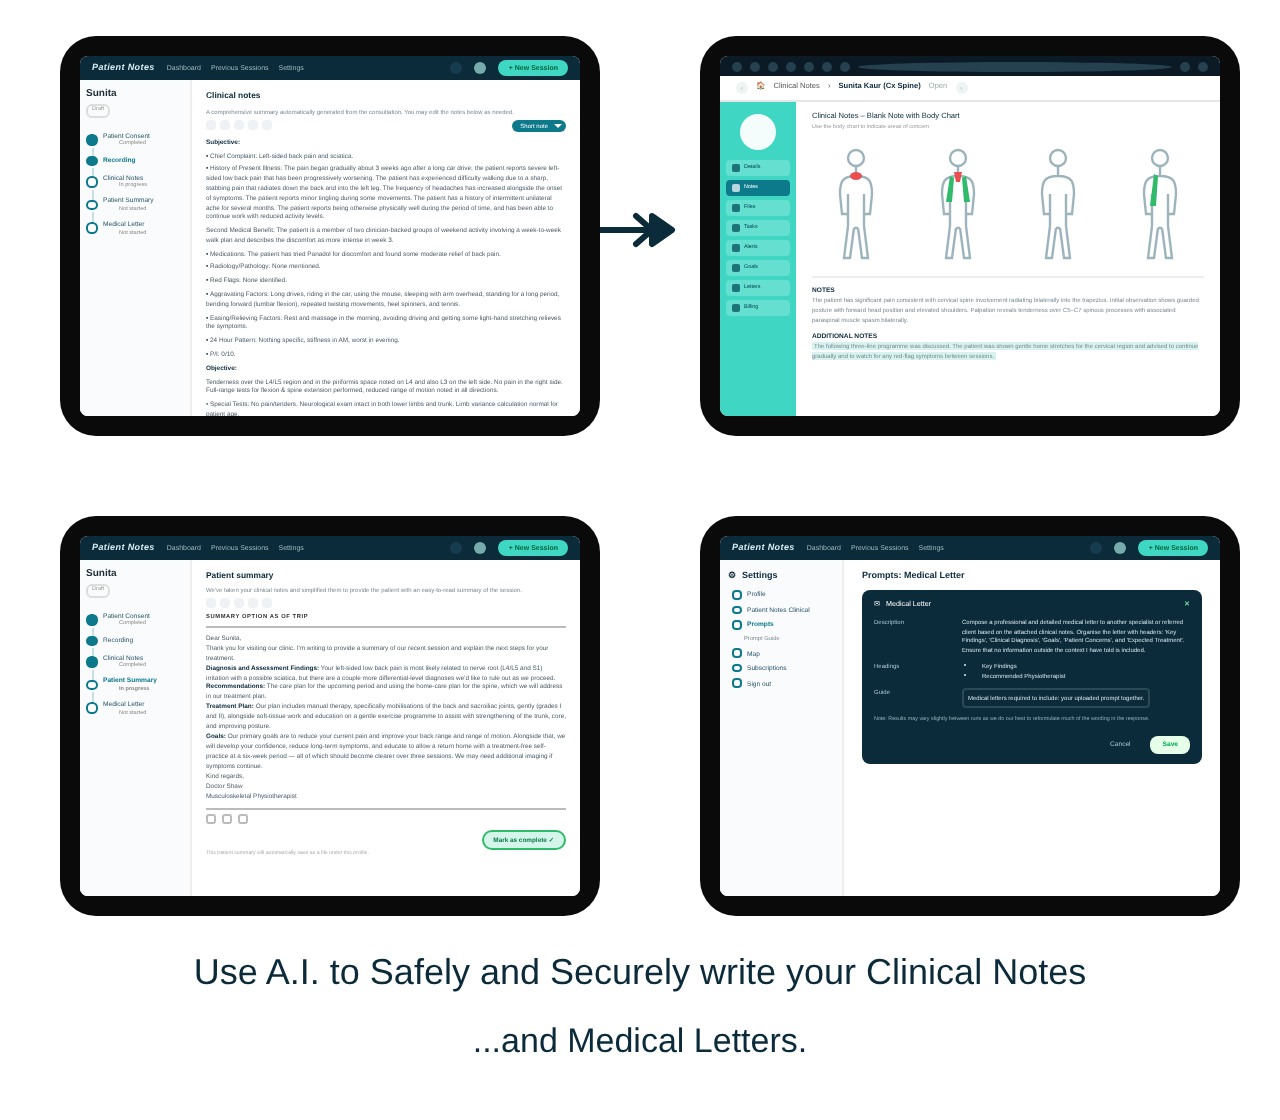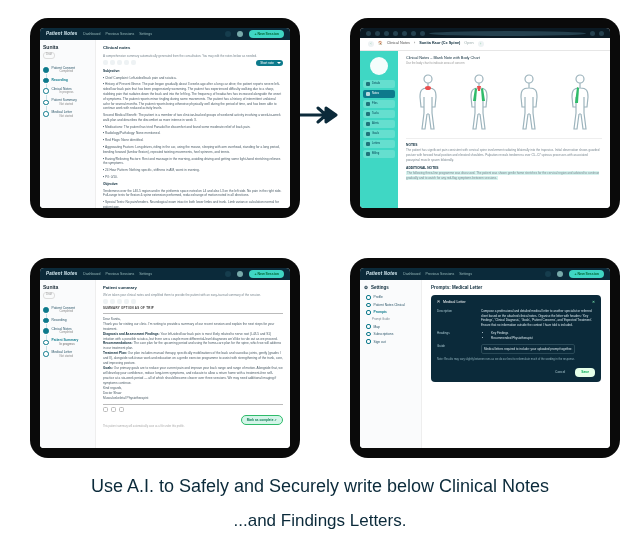--- a/index.html
+++ b/index.html
@@ -477,17 +477,17 @@
   </div>
 
   <div class="arrow">
     <svg viewBox="0 0 38 20">
         <path d="M0 10 L26 10 M26 10 L18 3 M26 10 L18 17 M26 3 L36 10 L26 17 Z" fill="#0b2a3a" stroke="#0b2a3a" stroke-width="3" stroke-linecap="round" stroke-linejoin="round"></path>
       </svg>
   </div>
 
 </div>
 
-<div class="caption-big">Use A.I. to Safely and Securely write below Clinical Notes</div>
+<div class="caption-big">Use A.I. to Safely and Securely write your Clinical Notes</div>
 
 <div class="cap-row">
-  <div class="cap">...and Findings Letters.</div>
+  <div class="cap">...and Medical Letters.</div>
 </div>
 
 </body></html>

